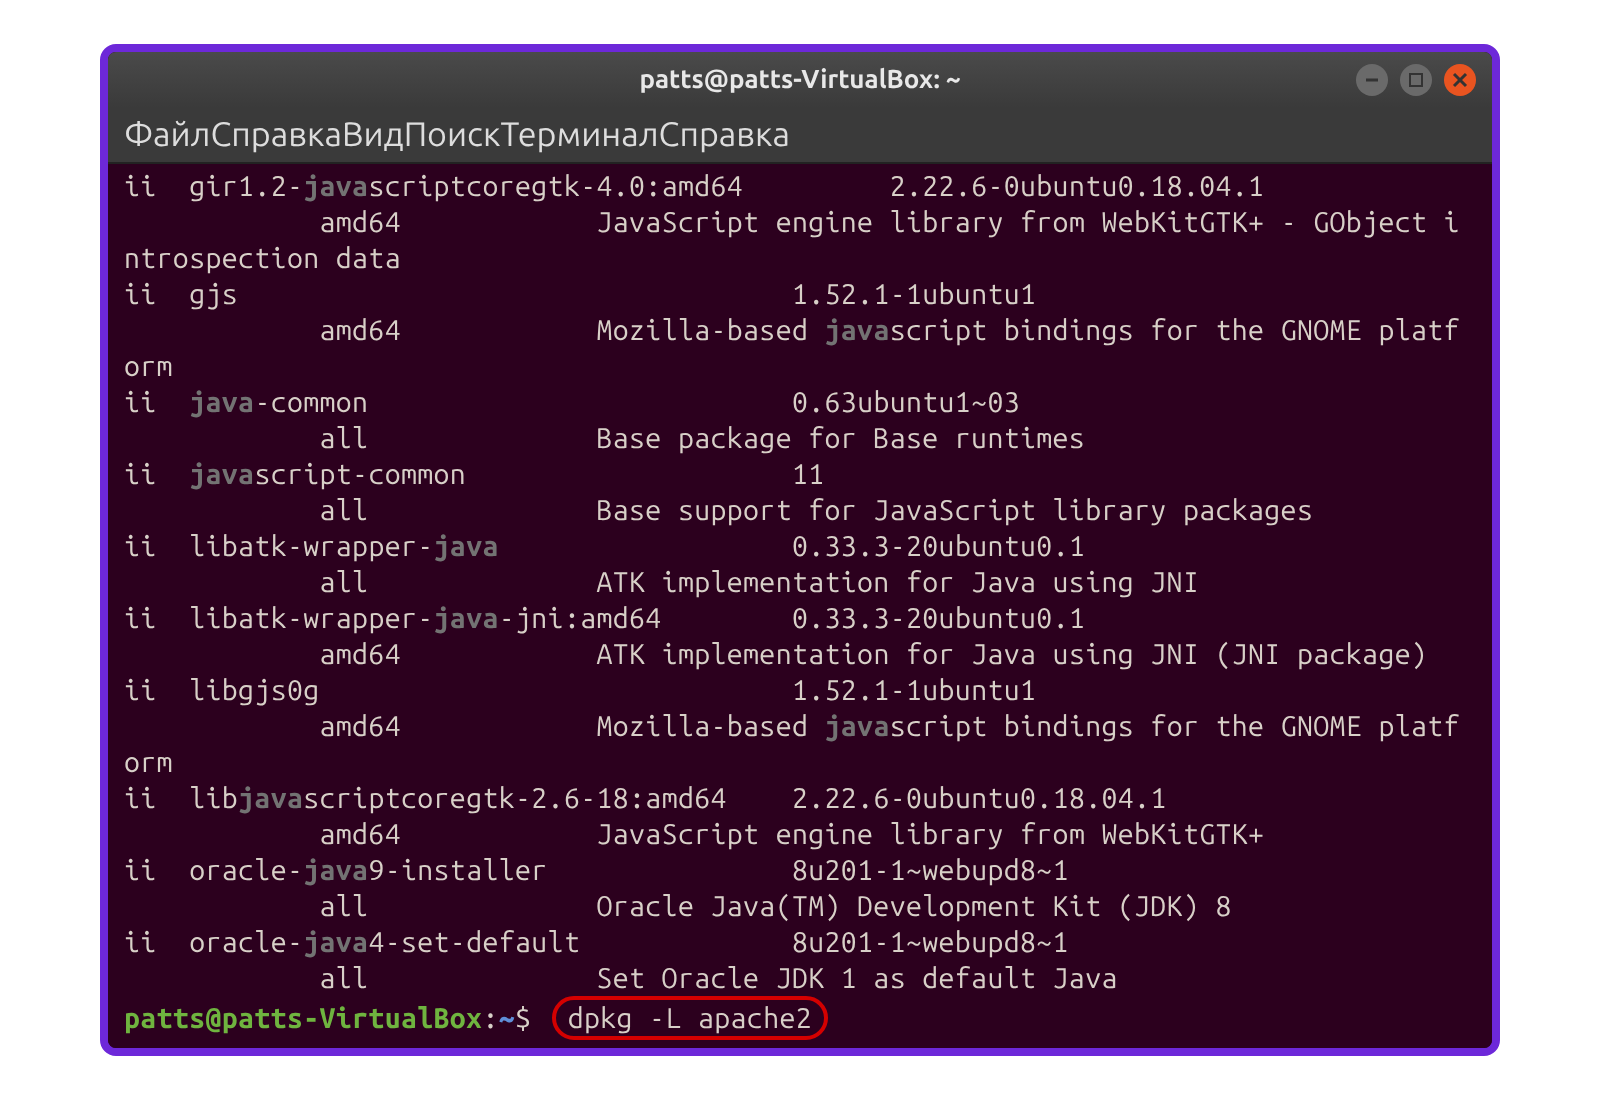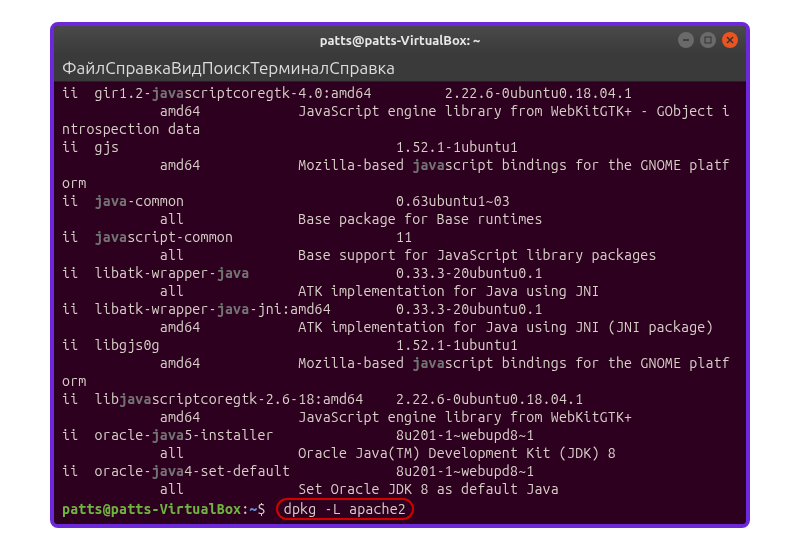--- a/index.html
+++ b/index.html
@@ -127,18 +127,18 @@
 <span><span>ii  </span><span class="hl">java</span><span>script-common</span><span>                    </span><span>11</span>
             <span>all</span><span>              </span><span>Base support for JavaScript library packages</span></span>
 <span><span>ii  </span><span>libatk-wrapper-</span><span class="hl">java</span><span>                  </span><span>0.33.3-20ubuntu0.1</span>
             <span>all</span><span>              </span><span>ATK implementation for Java using JNI</span></span>
 <span><span>ii  </span><span>libatk-wrapper-</span><span class="hl">java</span><span>-jni:amd64</span><span>        </span><span>0.33.3-20ubuntu0.1</span>
             <span>amd64</span><span>            </span><span>ATK implementation for Java using JNI (JNI package)</span></span>
 <span><span>ii  </span><span>libgjs0g</span><span>                             </span><span>1.52.1-1ubuntu1</span>
             <span>amd64</span><span>            </span><span>Mozilla-based </span><span class="hl">java</span><span>script bindings for the GNOME platform</span></span>
 <span><span>ii  </span><span>lib</span><span class="hl">java</span><span>scriptcoregtk-2.6-18:amd64</span><span>    </span><span>2.22.6-0ubuntu0.18.04.1</span>
             <span>amd64</span><span>            </span><span>JavaScript engine library from WebKitGTK+</span></span>
-<span><span>ii  </span><span>oracle-</span><span class="hl">java</span><span>5-installer</span><span>               </span><span>8u201-1~webupd8~1</span>
+<span><span>ii  </span><span>oracle-</span><span class="hl">java</span><span>9-installer</span><span>               </span><span>8u201-1~webupd8~1</span>
             <span>all</span><span>              </span><span>Oracle Java(TM) Development Kit (JDK) 8</span></span>
 <span><span>ii  </span><span>oracle-</span><span class="hl">java</span><span>4-set-default</span><span>             </span><span>8u201-1~webupd8~1</span>
-            <span>all</span><span>              </span><span>Set Oracle JDK 8 as default Java</span></span>
+            <span>all</span><span>              </span><span>Set Oracle JDK 1 as default Java</span></span>
 <span><span class="prompt-user">patts@patts-VirtualBox</span><span class="prompt-colon">:</span><span class="prompt-path">~</span><span class="prompt-colon">$</span> <span class="cmd-box"><span>dpkg -L apache2</span></span></span></div>
 </div>
 
 </body></html>

